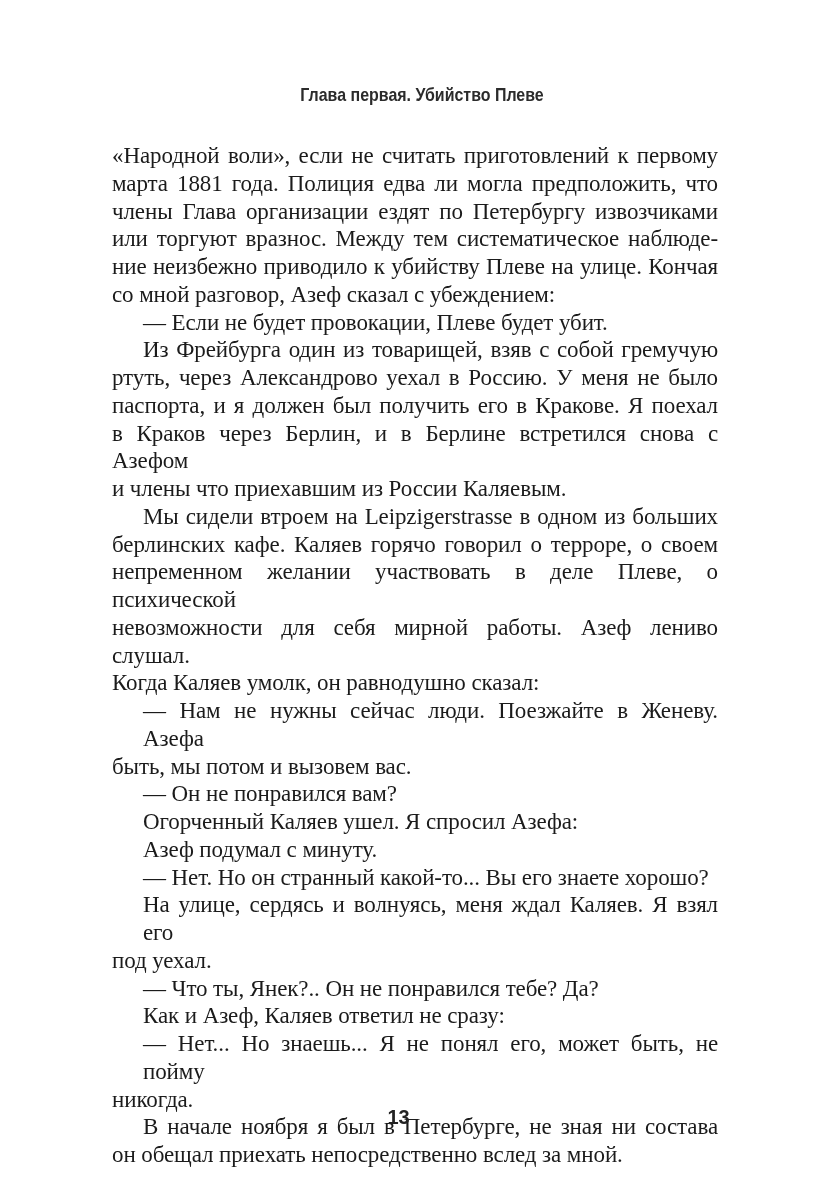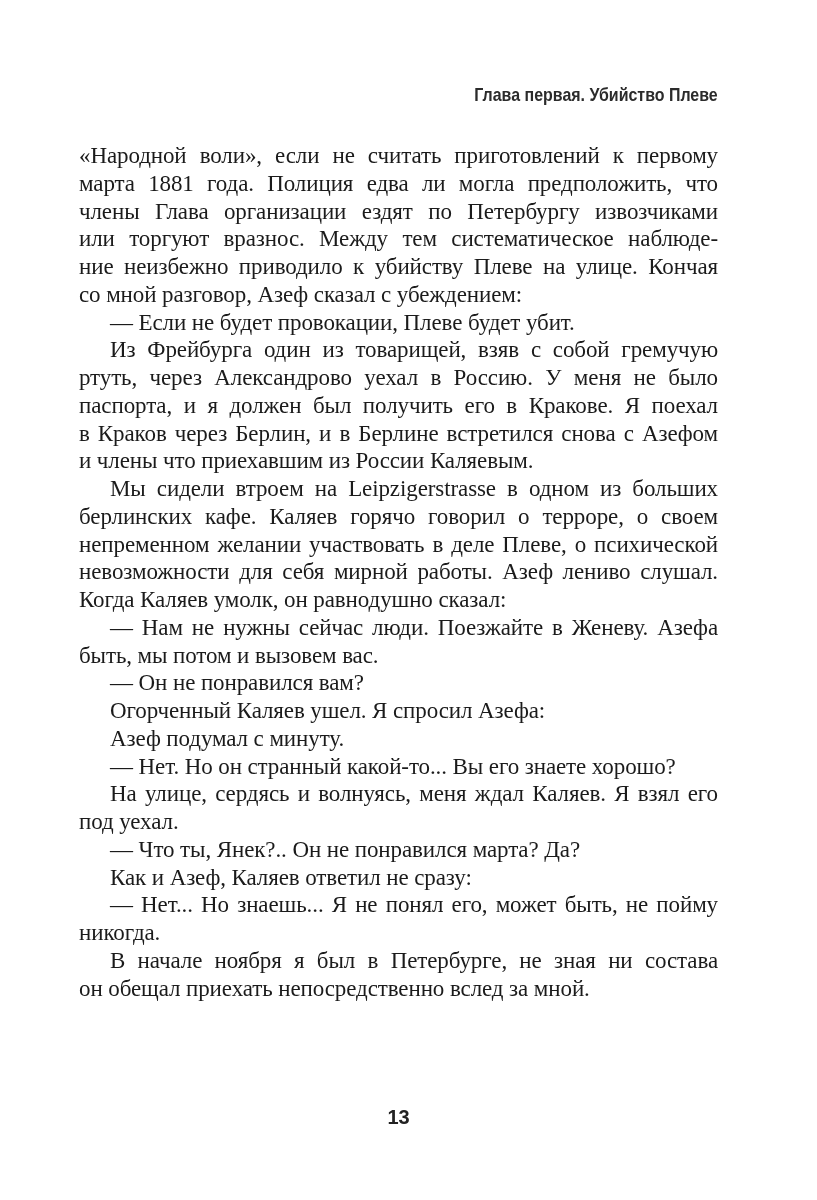--- a/index.html
+++ b/index.html
@@ -16,21 +16,21 @@
     font-family: "Liberation Serif", serif;
     color: #1b1b1b;
   }
   .column {
     position: absolute;
     left: 79px;
     width: 639px;
   }
   .running-header {
     top: 84px;
-    text-align: right;
+    text-align: center;
     font-family: "Liberation Sans", sans-serif;
     font-weight: 700;
     font-size: 19px;
     color: #2b2b2b;
     white-space: nowrap;
   }
   .running-header .squeeze {
     display: inline-block;
     transform: scaleX(0.84);
     transform-origin: 100% 50%;
@@ -40,20 +40,21 @@
     font-size: 23px;
     line-height: 27.75px;
     letter-spacing: -0.1px;
   }
   .para {
     margin: 0;
   }
   .line {
     text-align: left;
     white-space: normal;
+    margin-left: 33px;
   }
   .line.just {
     text-align: justify;
     text-align-last: justify;
   }
   .line.indent {
     padding-left: 31px;
   }
   .page-number {
     top: 1106px;
@@ -113,21 +114,21 @@
         <div class="line indent">Азеф подумал с минуту.</div>
       </div>
       <div class="para">
         <div class="line indent">— Нет. Но он странный какой-то... Вы его знаете хорошо?</div>
       </div>
       <div class="para">
         <div class="line just indent">На улице, сердясь и волнуясь, меня ждал Каляев. Я взял его</div>
         <div class="line">под уехал.</div>
       </div>
       <div class="para">
-        <div class="line indent">— Что ты, Янек?.. Он не понравился марта? Да?</div>
+        <div class="line indent">— Что ты, Янек?.. Он не понравился тебе? Да?</div>
       </div>
       <div class="para">
         <div class="line indent">Как и Азеф, Каляев ответил не сразу:</div>
       </div>
       <div class="para">
         <div class="line just indent">— Нет... Но знаешь... Я не понял его, может быть, не пойму</div>
         <div class="line">никогда.</div>
       </div>
       <div class="para">
         <div class="line just indent">В начале ноября я был в Петербурге, не зная ни состава</div>

